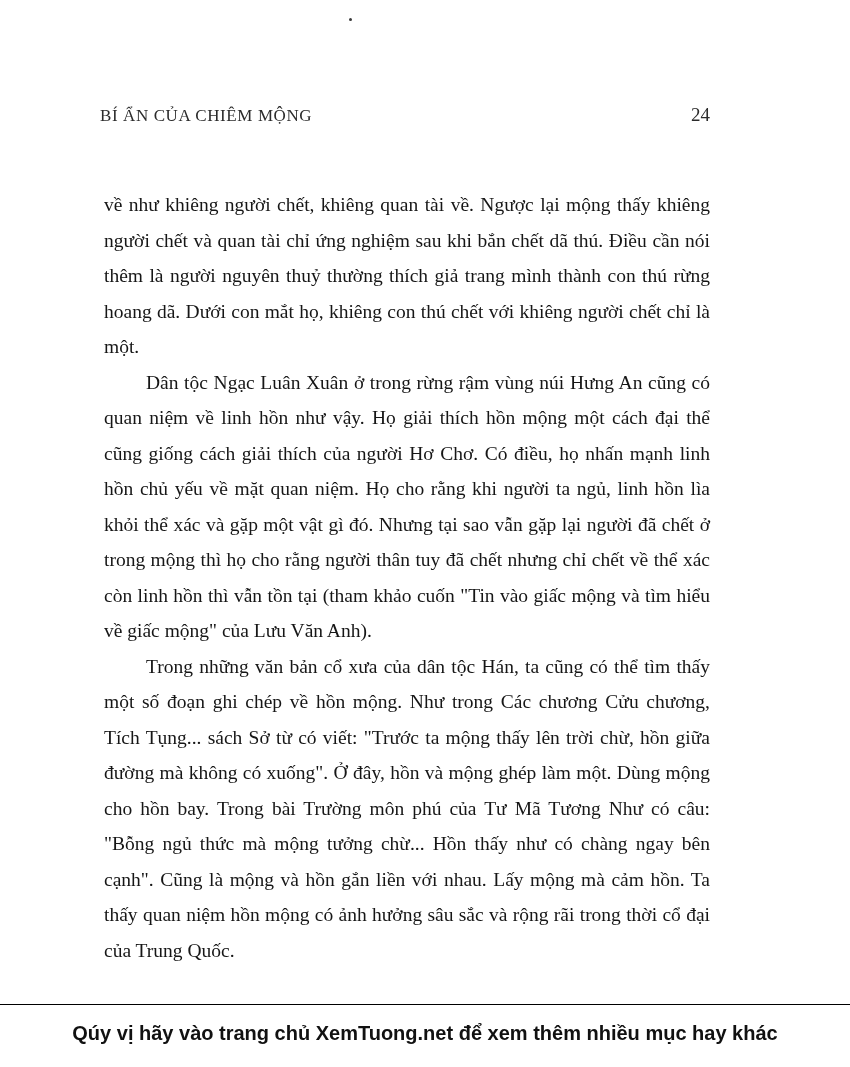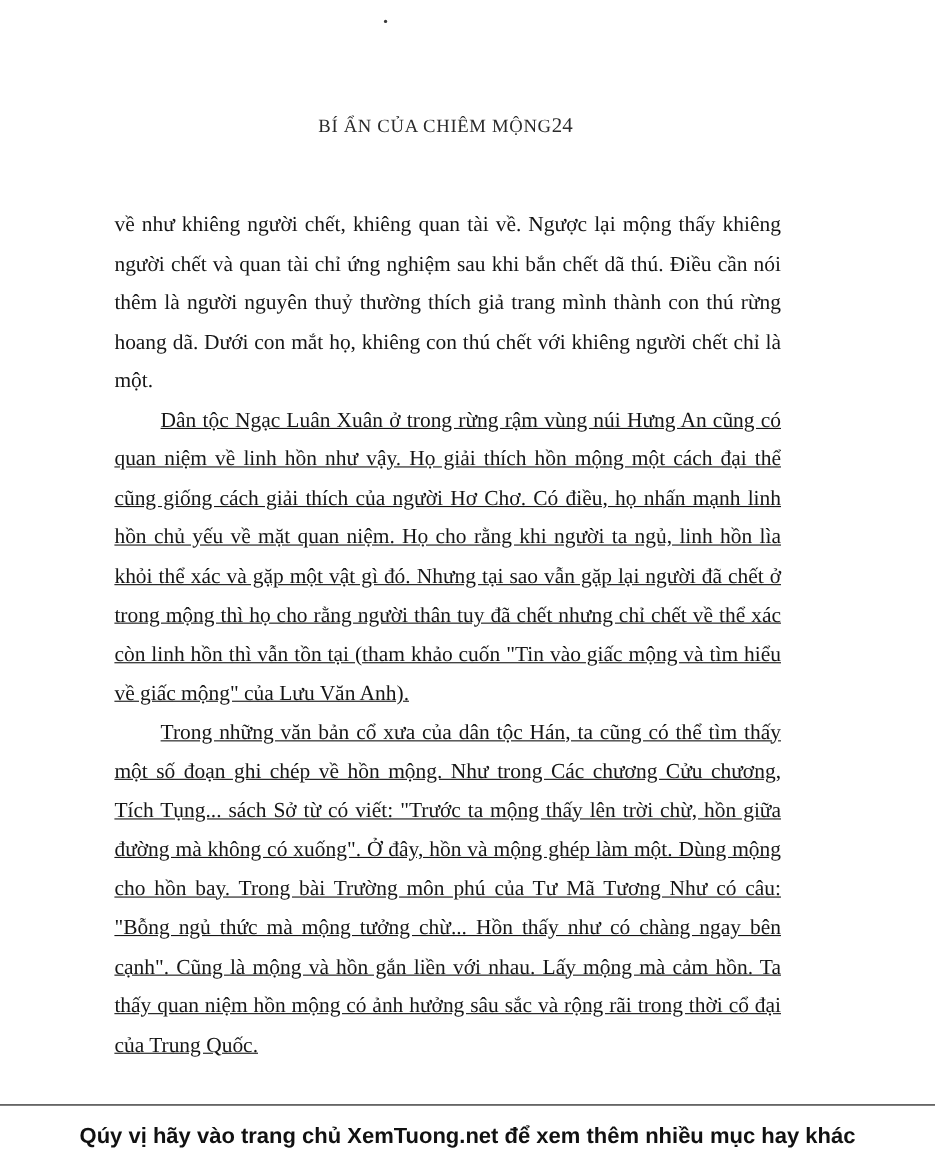--- a/index.html
+++ b/index.html
@@ -29,21 +29,21 @@
     height: 3px;
     background: #3a3a3a;
     border-radius: 50%;
   }
   .running-head {
     position: absolute;
     left: 100px;
     top: 104px;
     width: 610px;
     display: flex;
-    justify-content: center;
+    justify-content: space-between;
     align-items: baseline;
   }
   .running-head .title {
     font-size: 17px;
     letter-spacing: 0.6px;
     color: #2b2b2b;
     font-family: "Liberation Serif", serif;
   }
   .running-head .folio {
     font-size: 19px;
@@ -59,21 +59,20 @@
     text-align: justify;
     color: #161616;
     margin-top: 29px;
   }
   .body-text p {
     margin: 0;
     text-indent: 0;
   }
   .body-text p.indent {
     text-indent: 42px;
-    text-decoration: underline;
   }
   .watermark {
     position: absolute;
     left: 72px;
     top: 470px;
     width: 706px;
     height: 125px;
     pointer-events: none;
     user-select: none;
   }

